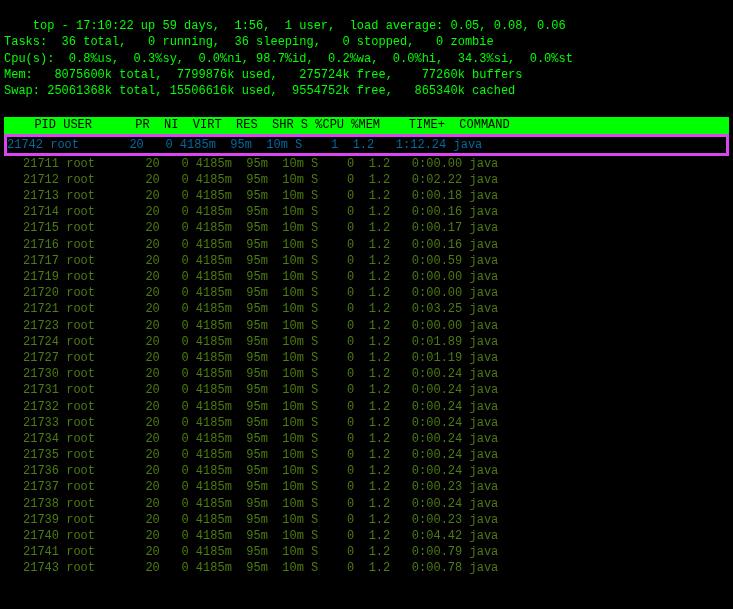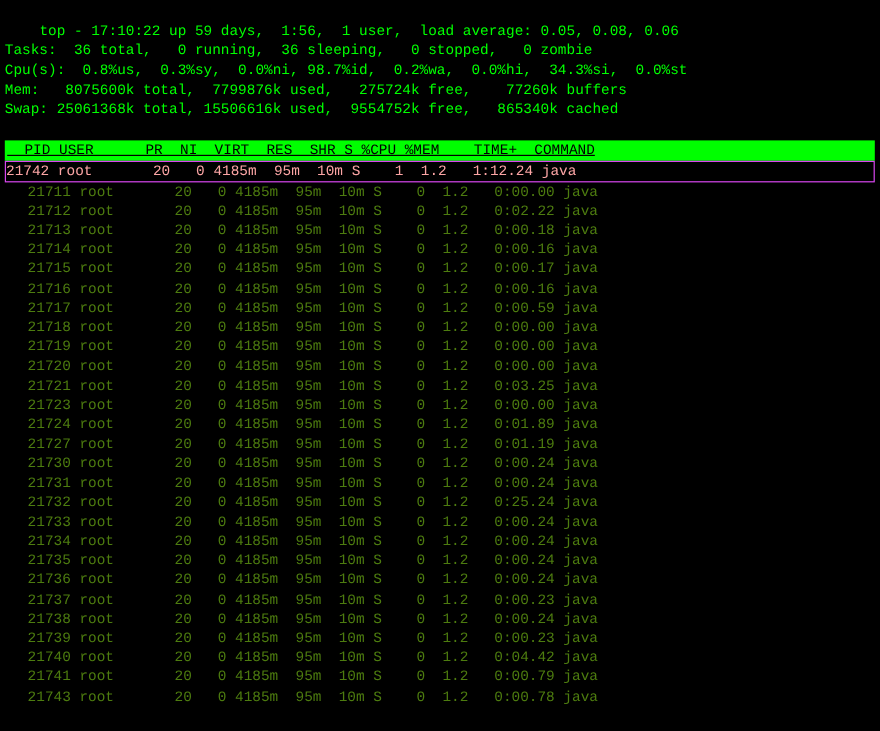--- a/index.html
+++ b/index.html
@@ -21,32 +21,31 @@
       color: #00ff00;
       white-space: pre;
     }
     .table-container {
       margin-top: 2px;
     }
     .table-header {
       background: #00ff00;
       color: #000;
       white-space: pre;
-      padding: 0 2px;
+      padding: 0 16px;
       display: block;
-      text-decoration: underline;
     }
     .table-row {
       white-space: pre;
       display: block;
       color: #00ff00;
     }
     .table-row.highlighted {
-      color: #fca5a5;
-      border: 1px solid #d946ef;
+      color: #0369a1;
+      border: 3px solid #d946ef;
     }
     .table-row:not(.highlighted) {
       color: #4d7c0f;
       margin-left: 19px;
     }
   </style>
 </head>
 <body>
 
 <div class="terminal">
@@ -61,30 +60,29 @@
     <span class="table-header">  PID USER      PR  NI  VIRT  RES  SHR S %CPU %MEM    TIME+  COMMAND</span>
     <div id="table-body">
         <span class="table-row highlighted">21742 root       20   0 4185m  95m  10m S    1  1.2   1:12.24 java</span>
 <span class="table-row">21711 root       20   0 4185m  95m  10m S    0  1.2   0:00.00 java</span>
 <span class="table-row">21712 root       20   0 4185m  95m  10m S    0  1.2   0:02.22 java</span>
 <span class="table-row">21713 root       20   0 4185m  95m  10m S    0  1.2   0:00.18 java</span>
 <span class="table-row">21714 root       20   0 4185m  95m  10m S    0  1.2   0:00.16 java</span>
 <span class="table-row">21715 root       20   0 4185m  95m  10m S    0  1.2   0:00.17 java</span>
 <span class="table-row">21716 root       20   0 4185m  95m  10m S    0  1.2   0:00.16 java</span>
 <span class="table-row">21717 root       20   0 4185m  95m  10m S    0  1.2   0:00.59 java</span>
-<span class="table-row">21718 root       20   0 4185m  95m  10m S    0  1.2   0:00.00 java</span>
 <span class="table-row">21719 root       20   0 4185m  95m  10m S    0  1.2   0:00.00 java</span>
 <span class="table-row">21720 root       20   0 4185m  95m  10m S    0  1.2   0:00.00 java</span>
 <span class="table-row">21721 root       20   0 4185m  95m  10m S    0  1.2   0:03.25 java</span>
 <span class="table-row">21723 root       20   0 4185m  95m  10m S    0  1.2   0:00.00 java</span>
 <span class="table-row">21724 root       20   0 4185m  95m  10m S    0  1.2   0:01.89 java</span>
 <span class="table-row">21727 root       20   0 4185m  95m  10m S    0  1.2   0:01.19 java</span>
 <span class="table-row">21730 root       20   0 4185m  95m  10m S    0  1.2   0:00.24 java</span>
 <span class="table-row">21731 root       20   0 4185m  95m  10m S    0  1.2   0:00.24 java</span>
-<span class="table-row">21732 root       20   0 4185m  95m  10m S    0  1.2   0:25.24 java</span>
+<span class="table-row">21732 root       20   0 4185m  95m  10m S    0  1.2   0:00.24 java</span>
 <span class="table-row">21733 root       20   0 4185m  95m  10m S    0  1.2   0:00.24 java</span>
 <span class="table-row">21734 root       20   0 4185m  95m  10m S    0  1.2   0:00.24 java</span>
 <span class="table-row">21735 root       20   0 4185m  95m  10m S    0  1.2   0:00.24 java</span>
 <span class="table-row">21736 root       20   0 4185m  95m  10m S    0  1.2   0:00.24 java</span>
 <span class="table-row">21737 root       20   0 4185m  95m  10m S    0  1.2   0:00.23 java</span>
 <span class="table-row">21738 root       20   0 4185m  95m  10m S    0  1.2   0:00.24 java</span>
 <span class="table-row">21739 root       20   0 4185m  95m  10m S    0  1.2   0:00.23 java</span>
 <span class="table-row">21740 root       20   0 4185m  95m  10m S    0  1.2   0:04.42 java</span>
 <span class="table-row">21741 root       20   0 4185m  95m  10m S    0  1.2   0:00.79 java</span>
 <span class="table-row">21743 root       20   0 4185m  95m  10m S    0  1.2   0:00.78 java</span>

